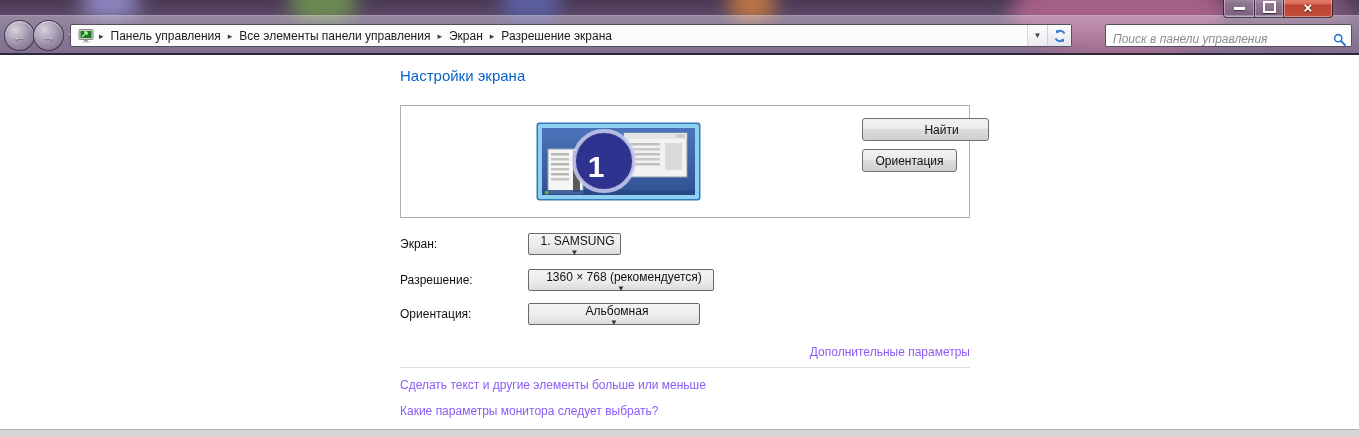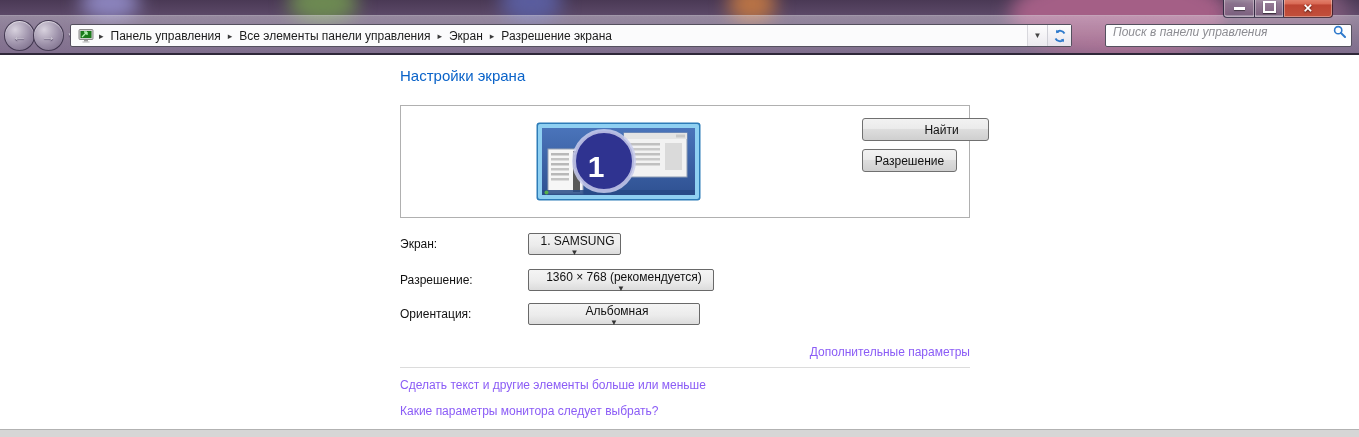--- a/index.html
+++ b/index.html
@@ -32,21 +32,21 @@
   
   #address-bar{left:70px;top:24px;width:1002px;height:23px;background:#fbfbfc;border:1px solid #54505e;border-radius:2px;display:flex;align-items:stretch;box-sizing:border-box;}
   #address-crumbs{flex:1;display:flex;align-items:center;padding-left:5px;white-space:nowrap;overflow:hidden;}
   .crumb{font-size:12px;color:#1c1c1c;padding:0 4px;cursor:default;}
   .crumb-sep{font-size:9px;color:#3a3a3a;padding:0 3px;}
   #address-icon{width:16px;height:14px;margin:0 2px;}
   #address-caret-seg{width:19px;border-left:1px solid #d8d8dd;background:linear-gradient(180deg,#fdfdfd,#eceaef);display:flex;align-items:center;justify-content:center;font-size:8px;color:#444;}
   #refresh-seg{width:23px;border-left:1px solid #cfcfd6;background:linear-gradient(180deg,#fdfdfd,#e7e4ec);display:flex;align-items:center;justify-content:center;}
 
   
-  #search-box{left:1105px;top:24px;width:247px;height:23px;background:#fdfdfe;border:1px solid #54505e;border-radius:2px;display:flex;align-items:flex-start;box-sizing:border-box;}
+  #search-box{left:1105px;top:24px;width:247px;height:23px;background:#fdfdfe;border:1px solid #54505e;border-radius:2px;display:flex;align-items:flex-end;box-sizing:border-box;}
   #search-input{flex:1;border:none;outline:none;background:transparent;font-family:"Liberation Sans",sans-serif;font-size:12px;padding:0 4px 0 7px;color:#222;}
   #search-input::placeholder{font-style:italic;color:#8d8d93;}
   #search-icon-wrap{width:24px;display:flex;align-items:center;justify-content:center;}
 
   
   #content{left:0;top:55px;width:1359px;height:374px;background:#fff;}
   #page-title{left:400px;top:12px;font-size:15px;color:#0a63c9;}
 
   #preview-box{left:400px;top:50px;width:570px;height:113px;border:1px solid #b0b0b0;background:#fff;box-sizing:border-box;}
   #monitor-thumb{left:135px;top:16px;width:165px;height:79px;}
@@ -191,21 +191,21 @@
       <rect x="38" y="43" width="5" height="2" fill="#9a9a9a"></rect>
       <rect x="38" y="47" width="5" height="2" fill="#9a9a9a"></rect>
 
       <rect x="6" y="68" width="153" height="5" fill="#274a86" opacity="0.85"></rect>
       <circle cx="10.5" cy="70.5" r="2" fill="#58b04a"></circle>
 
       <circle cx="68" cy="39" r="30" fill="#2f3390" stroke="#c9cdec" stroke-width="4" stroke-opacity="0.85"></circle>
     </svg>
     <div id="monitor-number" class="abs">1</div>
     <div id="detect-button" class="abs win-btn">Найти</div>
-    <div id="identify-button" class="abs win-btn">Разрешение</div>
+    <div id="identify-button" class="abs win-btn">Ориентация</div>
   </div>
 
   <div id="label-screen" class="abs field-label">Экран:</div>
   <div id="combo-screen" class="abs combo">
     <span class="combo-value">1. SAMSUNG</span>
     <span class="combo-arrow">▼</span>
   </div>
 
   <div id="label-resolution" class="abs field-label">Разрешение:</div>
   <div id="combo-resolution" class="abs combo">

